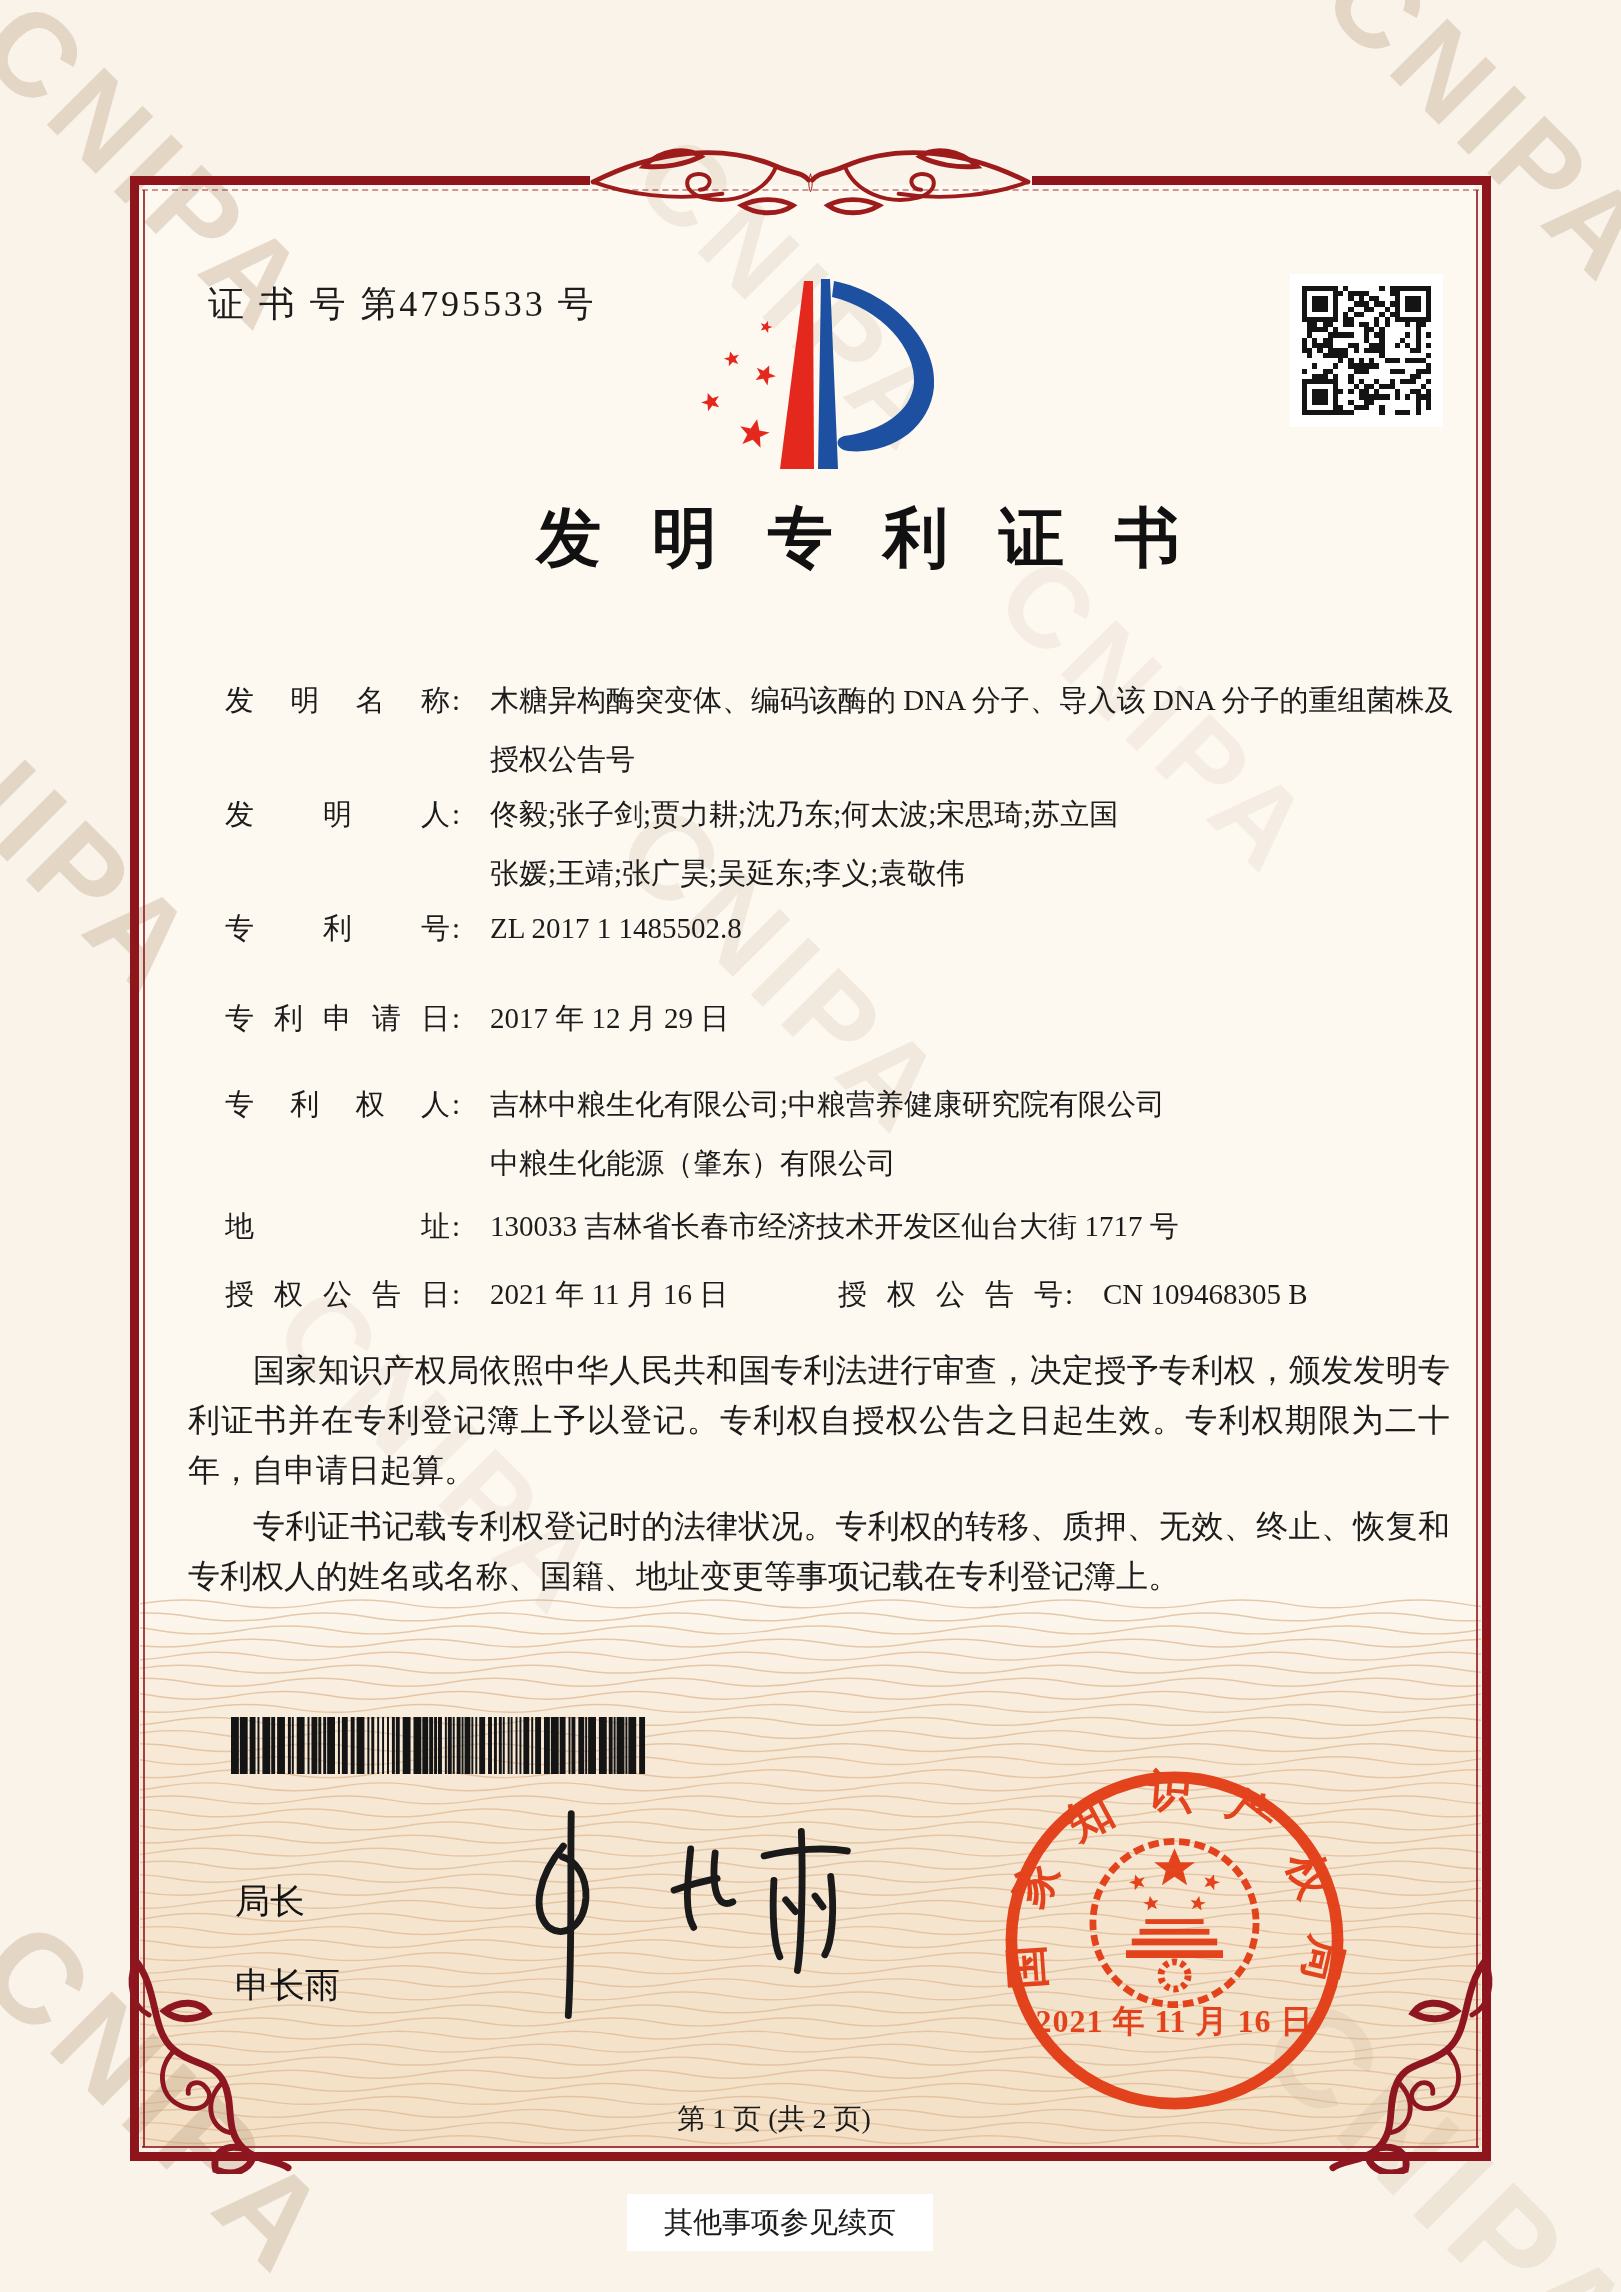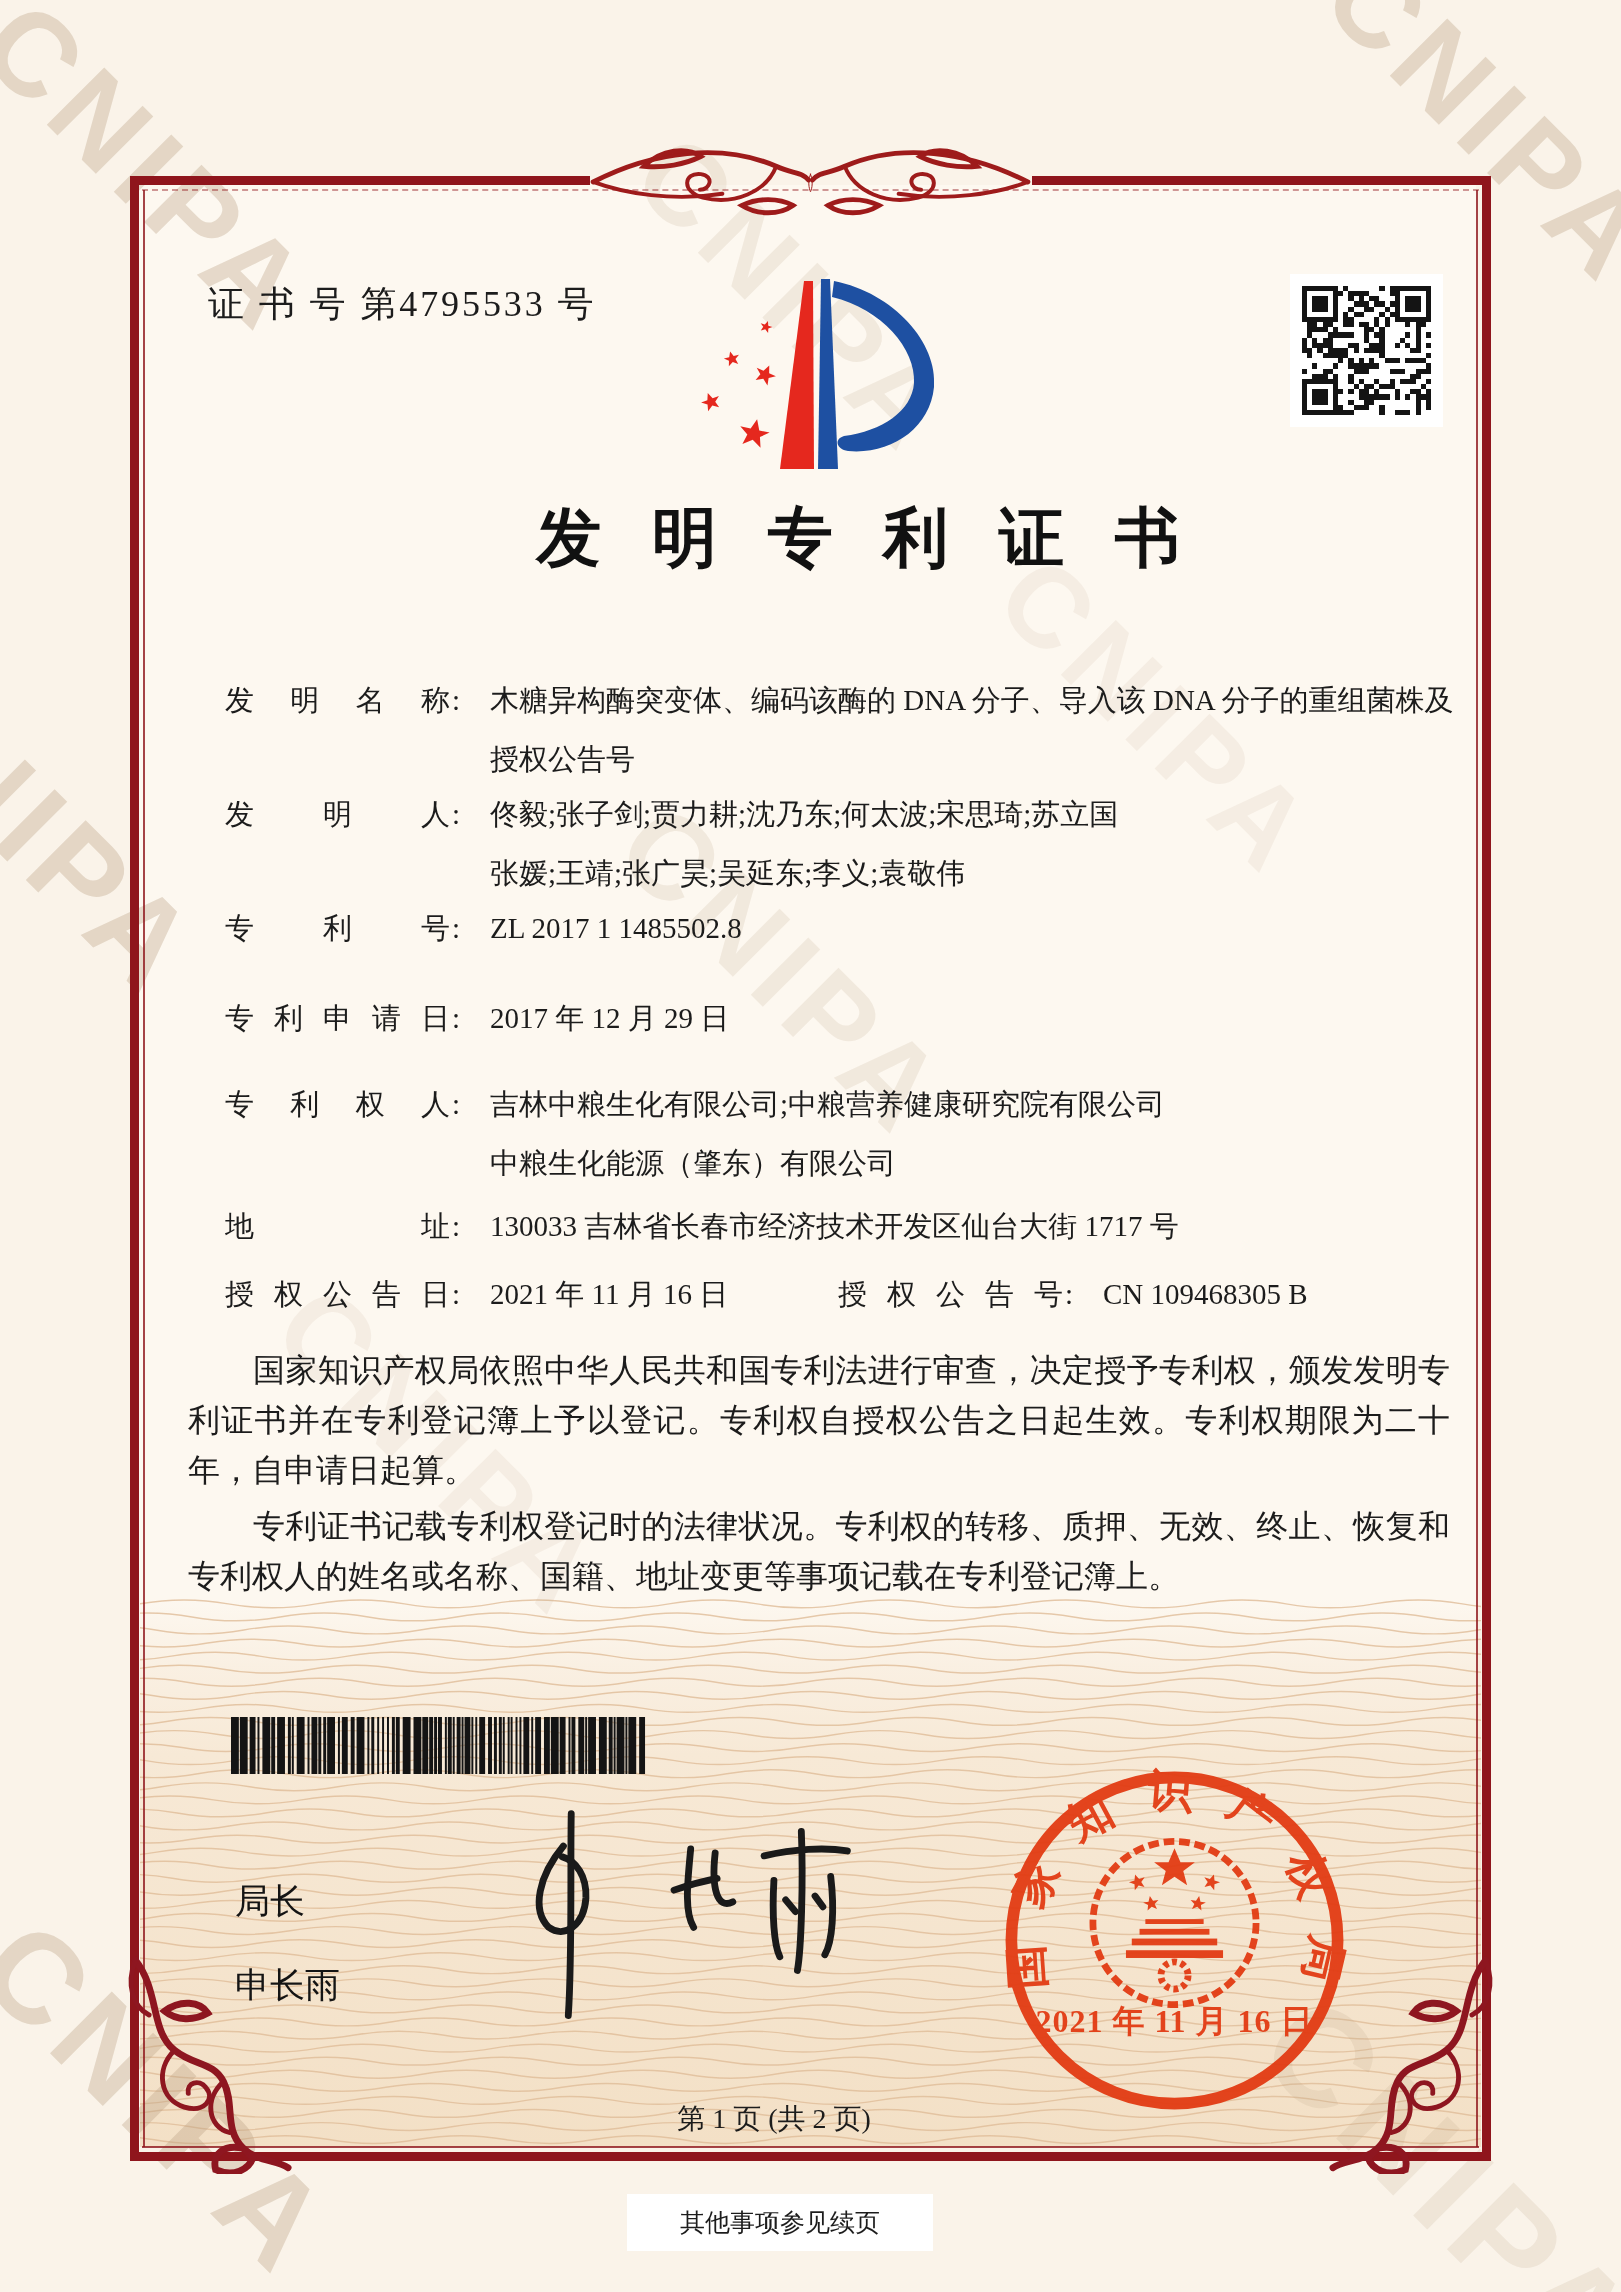--- a/index.html
+++ b/index.html
@@ -42,21 +42,21 @@
   .barcode{left:231px; top:1717px; width:416px; height:57px; z-index:5;}
   .barcode svg{width:100%; height:100%;}
   .sig-title{left:235px; top:1878px; font-size:35px; font-family:"Liberation Sans",sans-serif; z-index:5; color:#141414;}
   .sig-name{left:235px; top:1962px; font-size:35px; font-family:Liberation Serif, serif; z-index:5; color:#141414;}
   .signature{left:470px; top:1802px; width:412px; height:235px; z-index:5;}
   
   .seal{left:990px; top:1756px; width:369px; height:369px; z-index:50; opacity:.94;}
   
   .pageno{left:431px; top:2100px; width:686px; text-align:center; font-size:28px; z-index:5;}
   .note{left:627px; top:2194px; width:306px; height:57px; background:#ffffff; text-align:center;
-        line-height:57px; font-size:25px; z-index:5;}
+        line-height:57px; font-size:29px; z-index:5;}
   
   .bd{background:var(--bred,#8f151c); z-index:40;}
   .bd-thin{background:rgba(143,21,28,.8); z-index:40;}
   .bd-dash{border-top:2.9px dashed rgba(150,30,35,.45); z-index:40; height:0;}
   .orn{z-index:41;}
   .flourish path{stroke:#9e1b1b; fill:none; stroke-linecap:round;}
   .corner path{stroke:#8e1620; fill:none; stroke-linecap:round;}
 </style>
 </head>
 <body>

